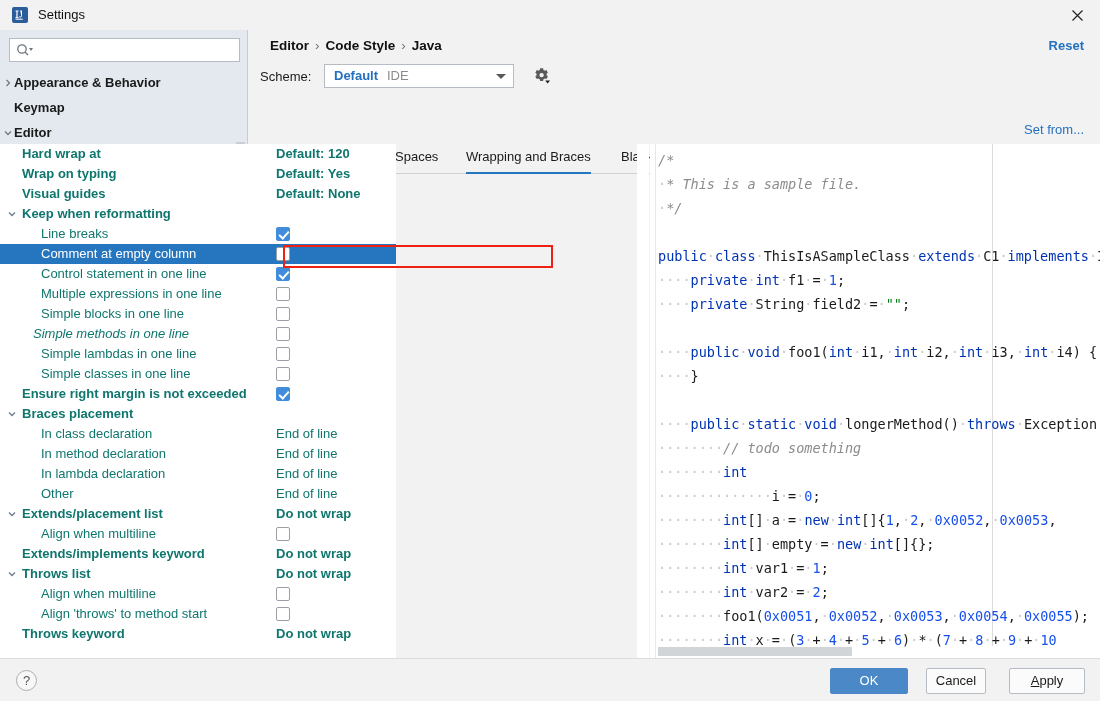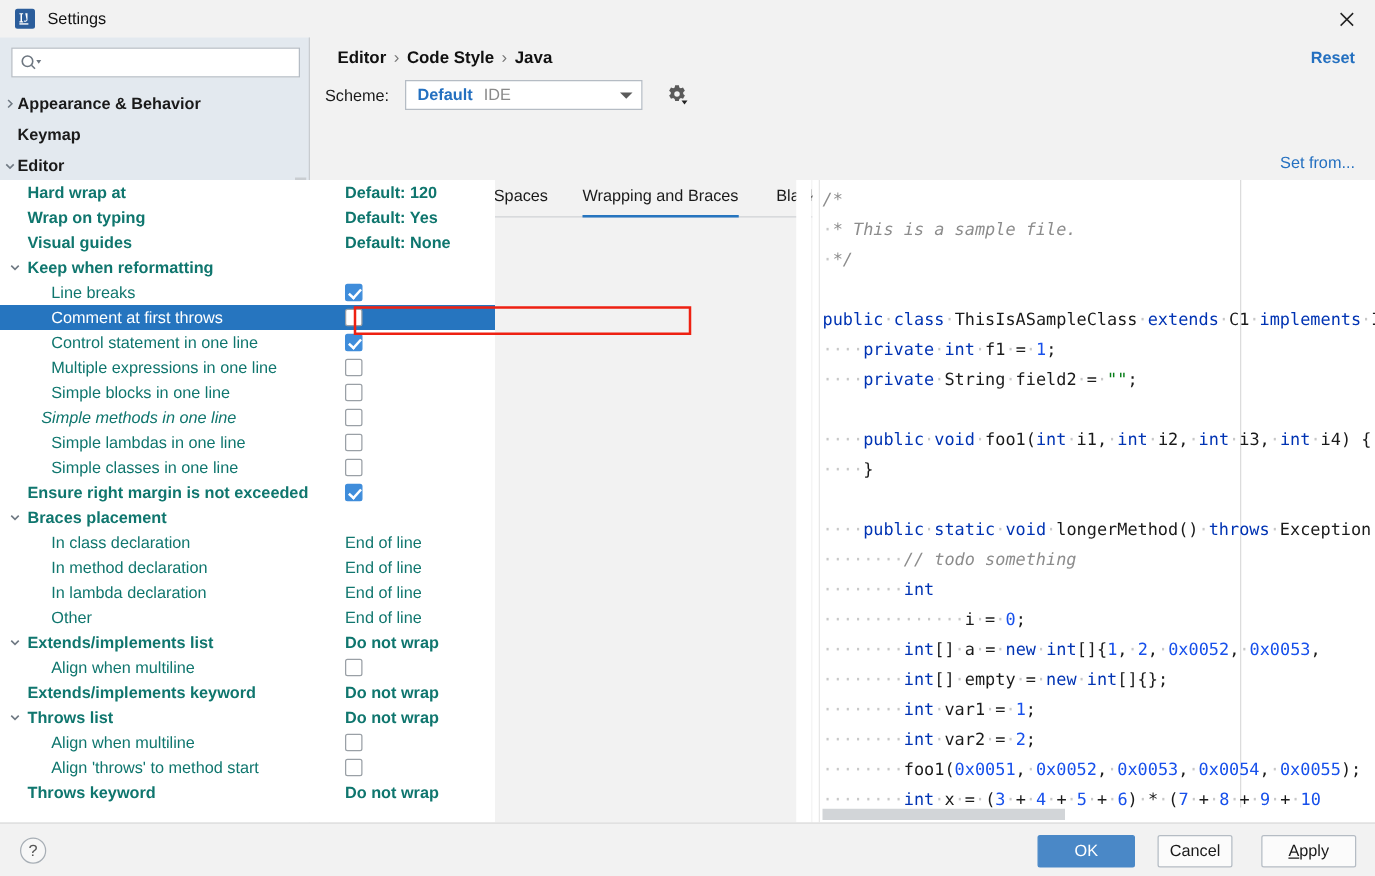--- a/index.html
+++ b/index.html
@@ -436,21 +436,21 @@
             <path d="M2 3.5 L5 6.5 L8 3.5" stroke="#707a84" stroke-width="1.3" fill="none"></path>
           </svg>
         </span>
         <span class="opt-label" style="left: 22px;">Keep when reformatting</span>
       </div>
       <div class="opt-row">
         <span class="opt-label" style="left: 41px;">Line breaks</span>
         <span class="cb on"></span>
       </div>
       <div class="opt-row sel">
-        <span class="opt-label" style="left: 41px;">Comment at first throws</span>
+        <span class="opt-label" style="left: 41px;">Comment at empty column</span>
         <span class="cb"></span>
       </div>
       <div class="opt-row">
         <span class="opt-label" style="left: 41px;">Control statement in one line</span>
         <span class="cb on"></span>
       </div>
       <div class="opt-row">
         <span class="opt-label" style="left: 41px;">Multiple expressions in one line</span>
         <span class="cb"></span>
       </div>
@@ -497,21 +497,21 @@
       <div class="opt-row">
         <span class="opt-label" style="left: 41px;">Other</span>
         <span class="opt-value">End of line</span>
       </div>
       <div class="opt-row bold">
         <span class="opt-tw">
           <svg width="10" height="10" viewBox="0 0 10 10">
             <path d="M2 3.5 L5 6.5 L8 3.5" stroke="#707a84" stroke-width="1.3" fill="none"></path>
           </svg>
         </span>
-        <span class="opt-label" style="left: 22px;">Extends/implements list</span>
+        <span class="opt-label" style="left: 22px;">Extends/placement list</span>
         <span class="opt-value">Do not wrap</span>
       </div>
       <div class="opt-row">
         <span class="opt-label" style="left: 41px;">Align when multiline</span>
         <span class="cb"></span>
       </div>
       <div class="opt-row bold">
         <span class="opt-label" style="left: 22px;">Extends/implements keyword</span>
         <span class="opt-value">Do not wrap</span>
       </div>

